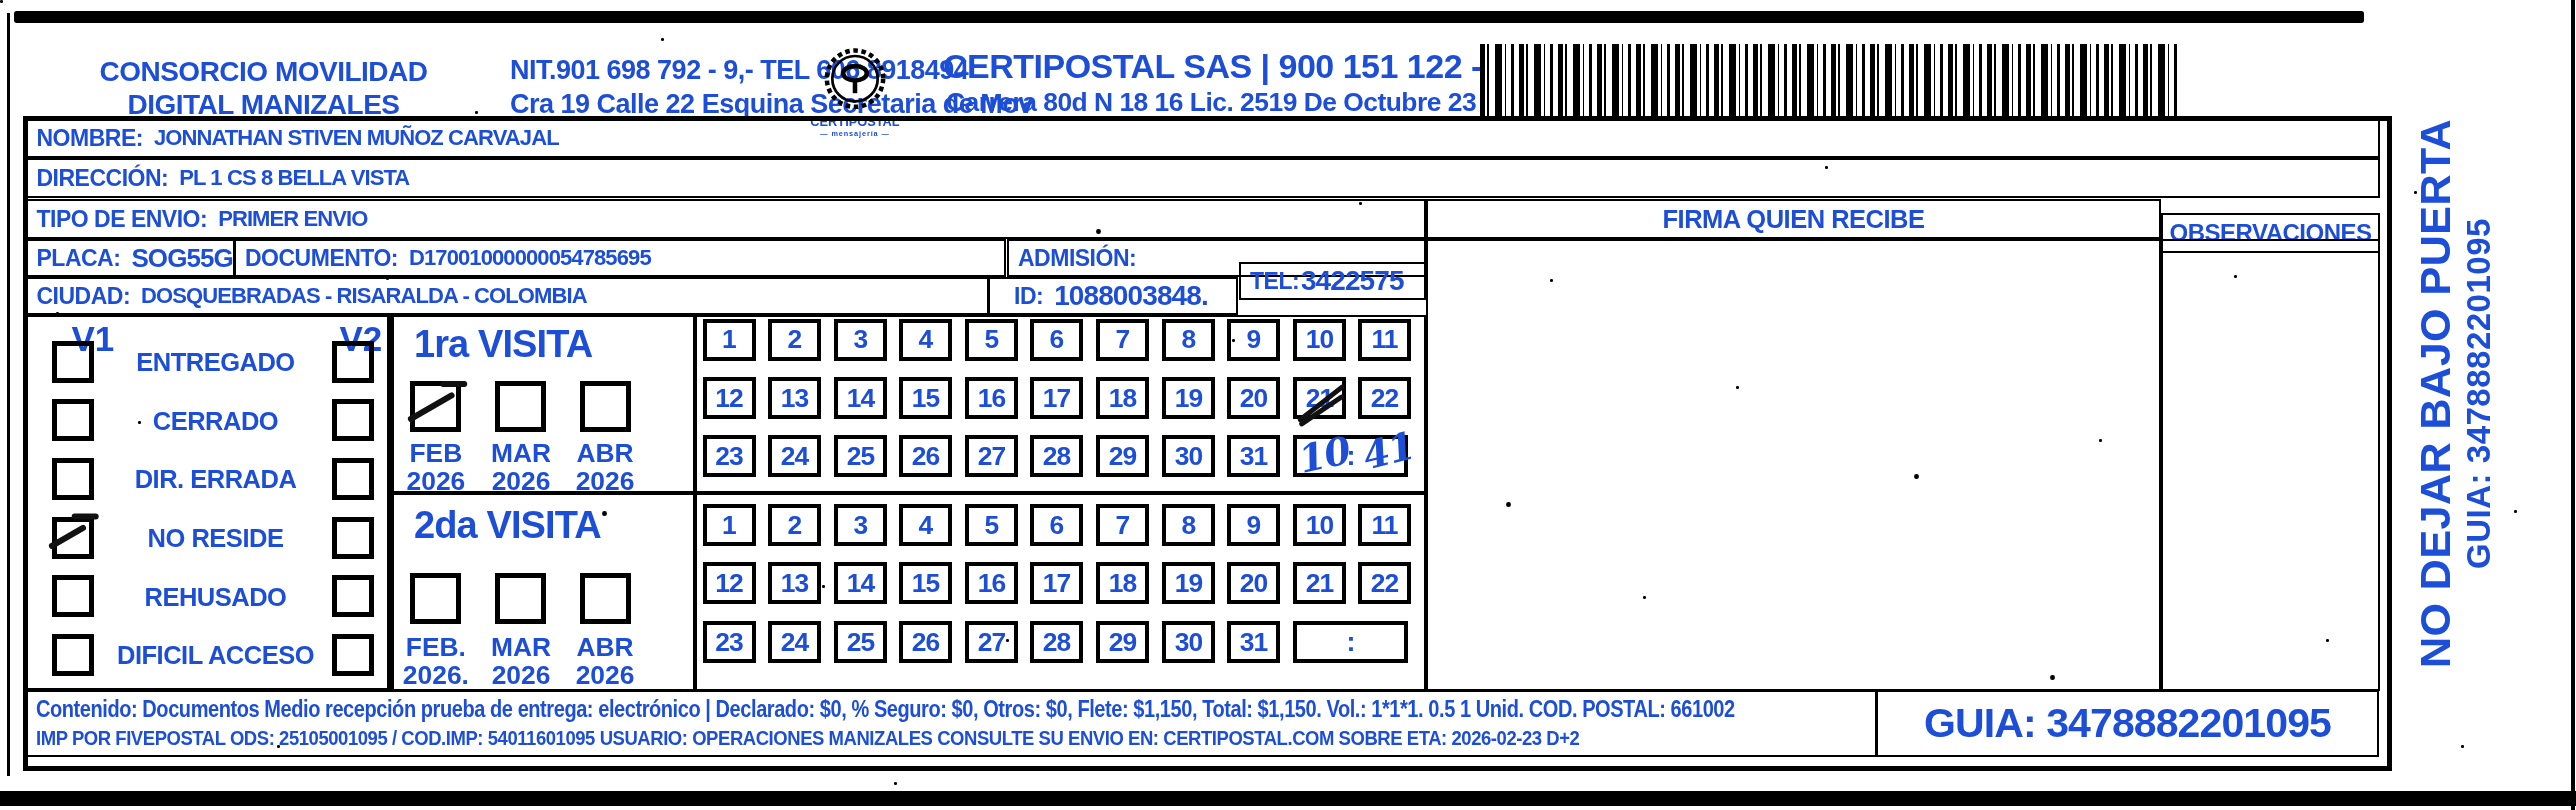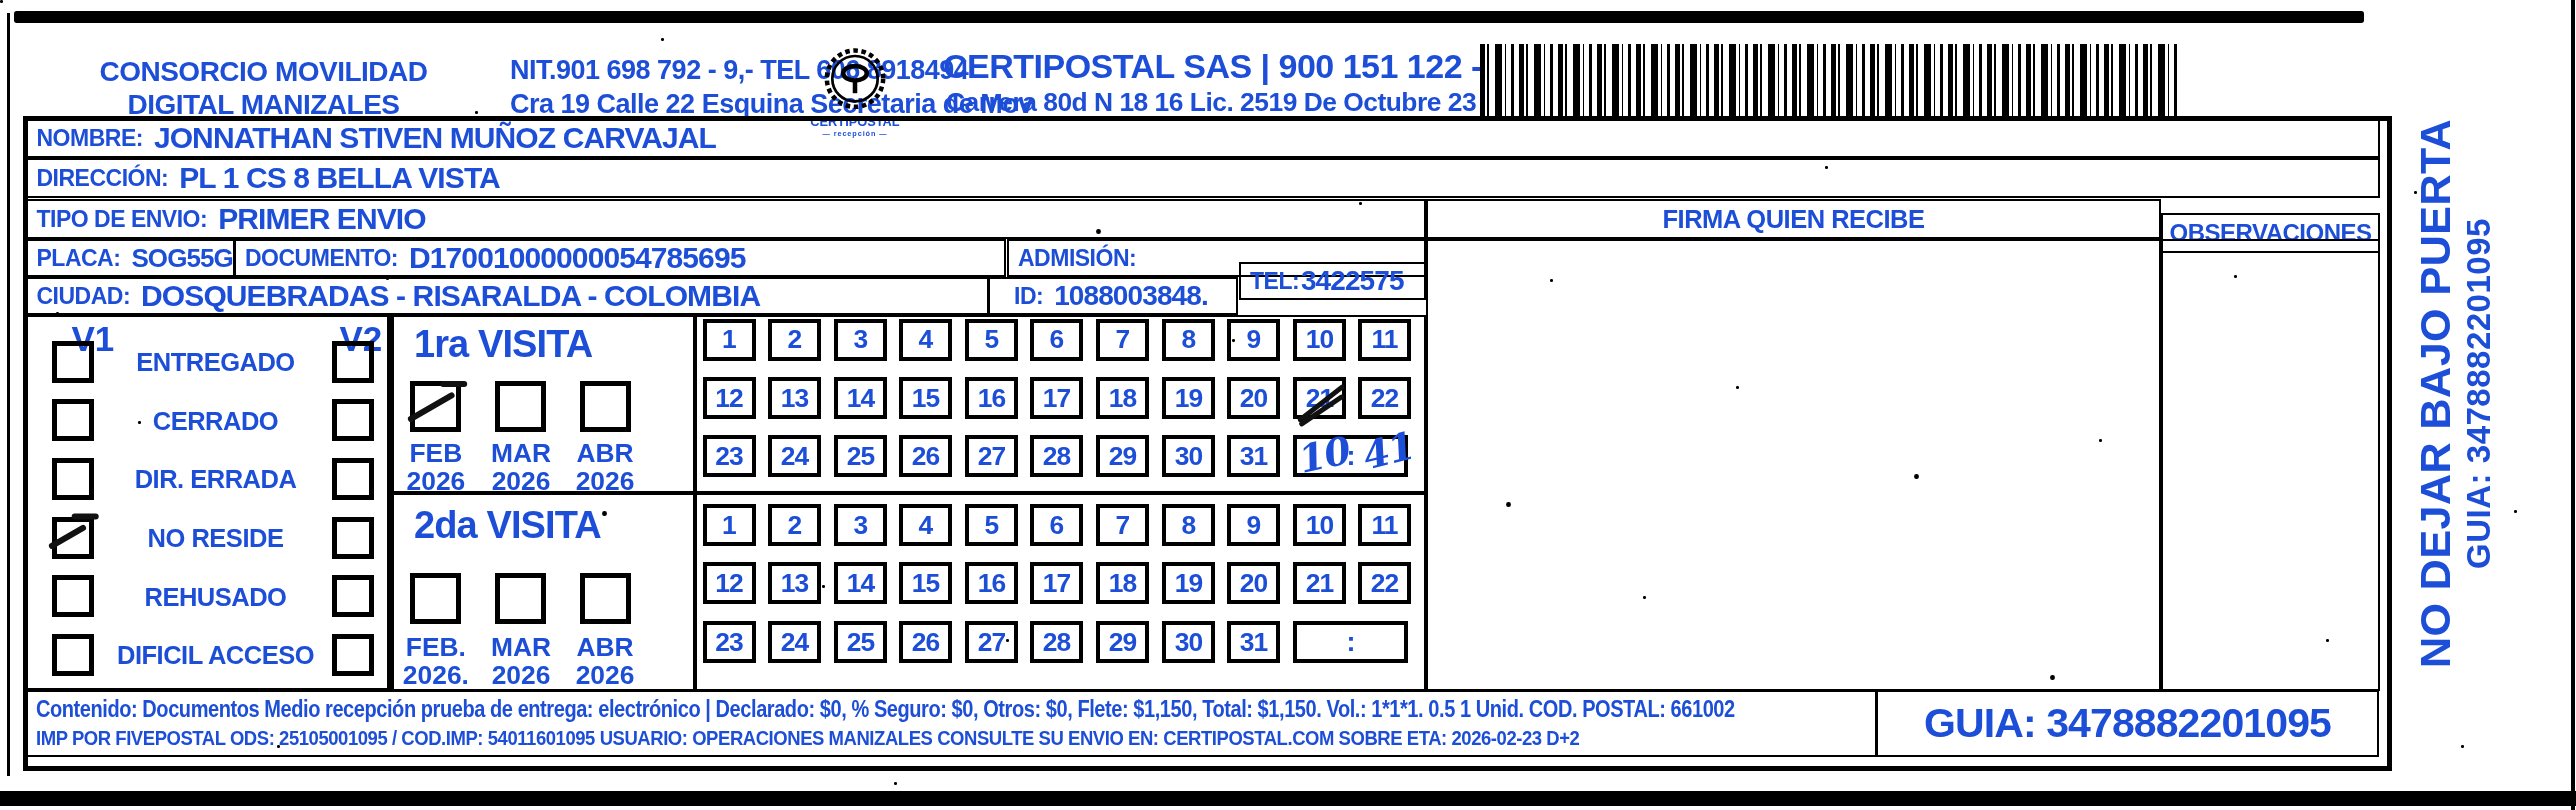--- a/index.html
+++ b/index.html
@@ -6,21 +6,21 @@
   #page{position:relative;width:2576px;height:811px;background:#ffffff;overflow:hidden;
         font-family:"Liberation Sans",sans-serif;color:#1d4ed8;}
   .abs{position:absolute;box-sizing:border-box;}
   
   .bar{background:#000;}
   
   .cell{position:absolute;box-sizing:border-box;border:2.7px solid #000;display:flex;align-items:center;
         padding-left:9px;gap:11px;white-space:nowrap;overflow:visible;}
   .cell.center{justify-content:center;padding-left:0;}
   .lbl{font-weight:700;font-size:23px;letter-spacing:-0.5px;}
-  .val{font-weight:700;font-size:30px;letter-spacing:-0.9px;}
+  .val{font-weight:700;font-size:22px;letter-spacing:-0.9px;}
   .val.big{font-size:26px;}
   .outer-border{position:absolute;left:23px;top:116px;width:2359px;height:645px;border:5.5px solid #000;pointer-events:none;}
   
   .hdr-co{position:absolute;left:36px;top:55px;width:455px;text-align:center;font-weight:700;font-size:28px;line-height:33px;letter-spacing:-0.5px;}
   .hdr-nit{position:absolute;left:510px;top:53px;font-weight:700;font-size:27px;line-height:34px;letter-spacing:-0.5px;}
   .hdr-cp1{position:absolute;left:943px;top:47px;font-weight:700;font-size:34px;letter-spacing:-0.5px;}
   .hdr-cp2{position:absolute;left:946px;top:87px;font-weight:700;font-size:26.4px;letter-spacing:-0.5px;}
   .logo{position:absolute;left:805px;top:46px;width:100px;text-align:center;}
   .logo-name{font-weight:700;font-size:12.8px;letter-spacing:0px;margin-top:-3.6px;}
   .logo-tag{font-weight:700;font-size:7.3px;letter-spacing:0.9px;margin-top:-0.9px;}
@@ -91,21 +91,21 @@
   </div>
 
   <div class="logo">
     <svg width="100" height="69" viewBox="0 0 110 76">
       <circle cx="55" cy="36" r="31" fill="none" stroke="#000" stroke-width="5" stroke-dasharray="5 4"></circle>
       <circle cx="55" cy="36" r="25" fill="none" stroke="#000" stroke-width="3"></circle>
       <ellipse cx="55" cy="30" rx="13" ry="8" fill="none" stroke="#000" stroke-width="5"></ellipse>
       <line x1="55" y1="38" x2="55" y2="52" stroke="#000" stroke-width="5"></line>
     </svg>
     <div class="logo-name">CERTIPOSTAL</div>
-    <div class="logo-tag">— recepción —</div>
+    <div class="logo-tag">— mensajería —</div>
   </div>
 
   <div class="hdr-cp1">CERTIPOSTAL SAS | 900 151 122 - 2</div>
   <div class="hdr-cp2">Carrera 80d N 18 16  Lic. 2519 De Octubre 23 De 2015</div>
 
   <div class="barcode"></div>
 
   <div class="cell" style="left:25.5px;top:118px;width:2354px;height:40px;">
     <span class="lbl">NOMBRE:</span>
     <span class="val">JONNATHAN STIVEN MUÑOZ CARVAJAL</span>

